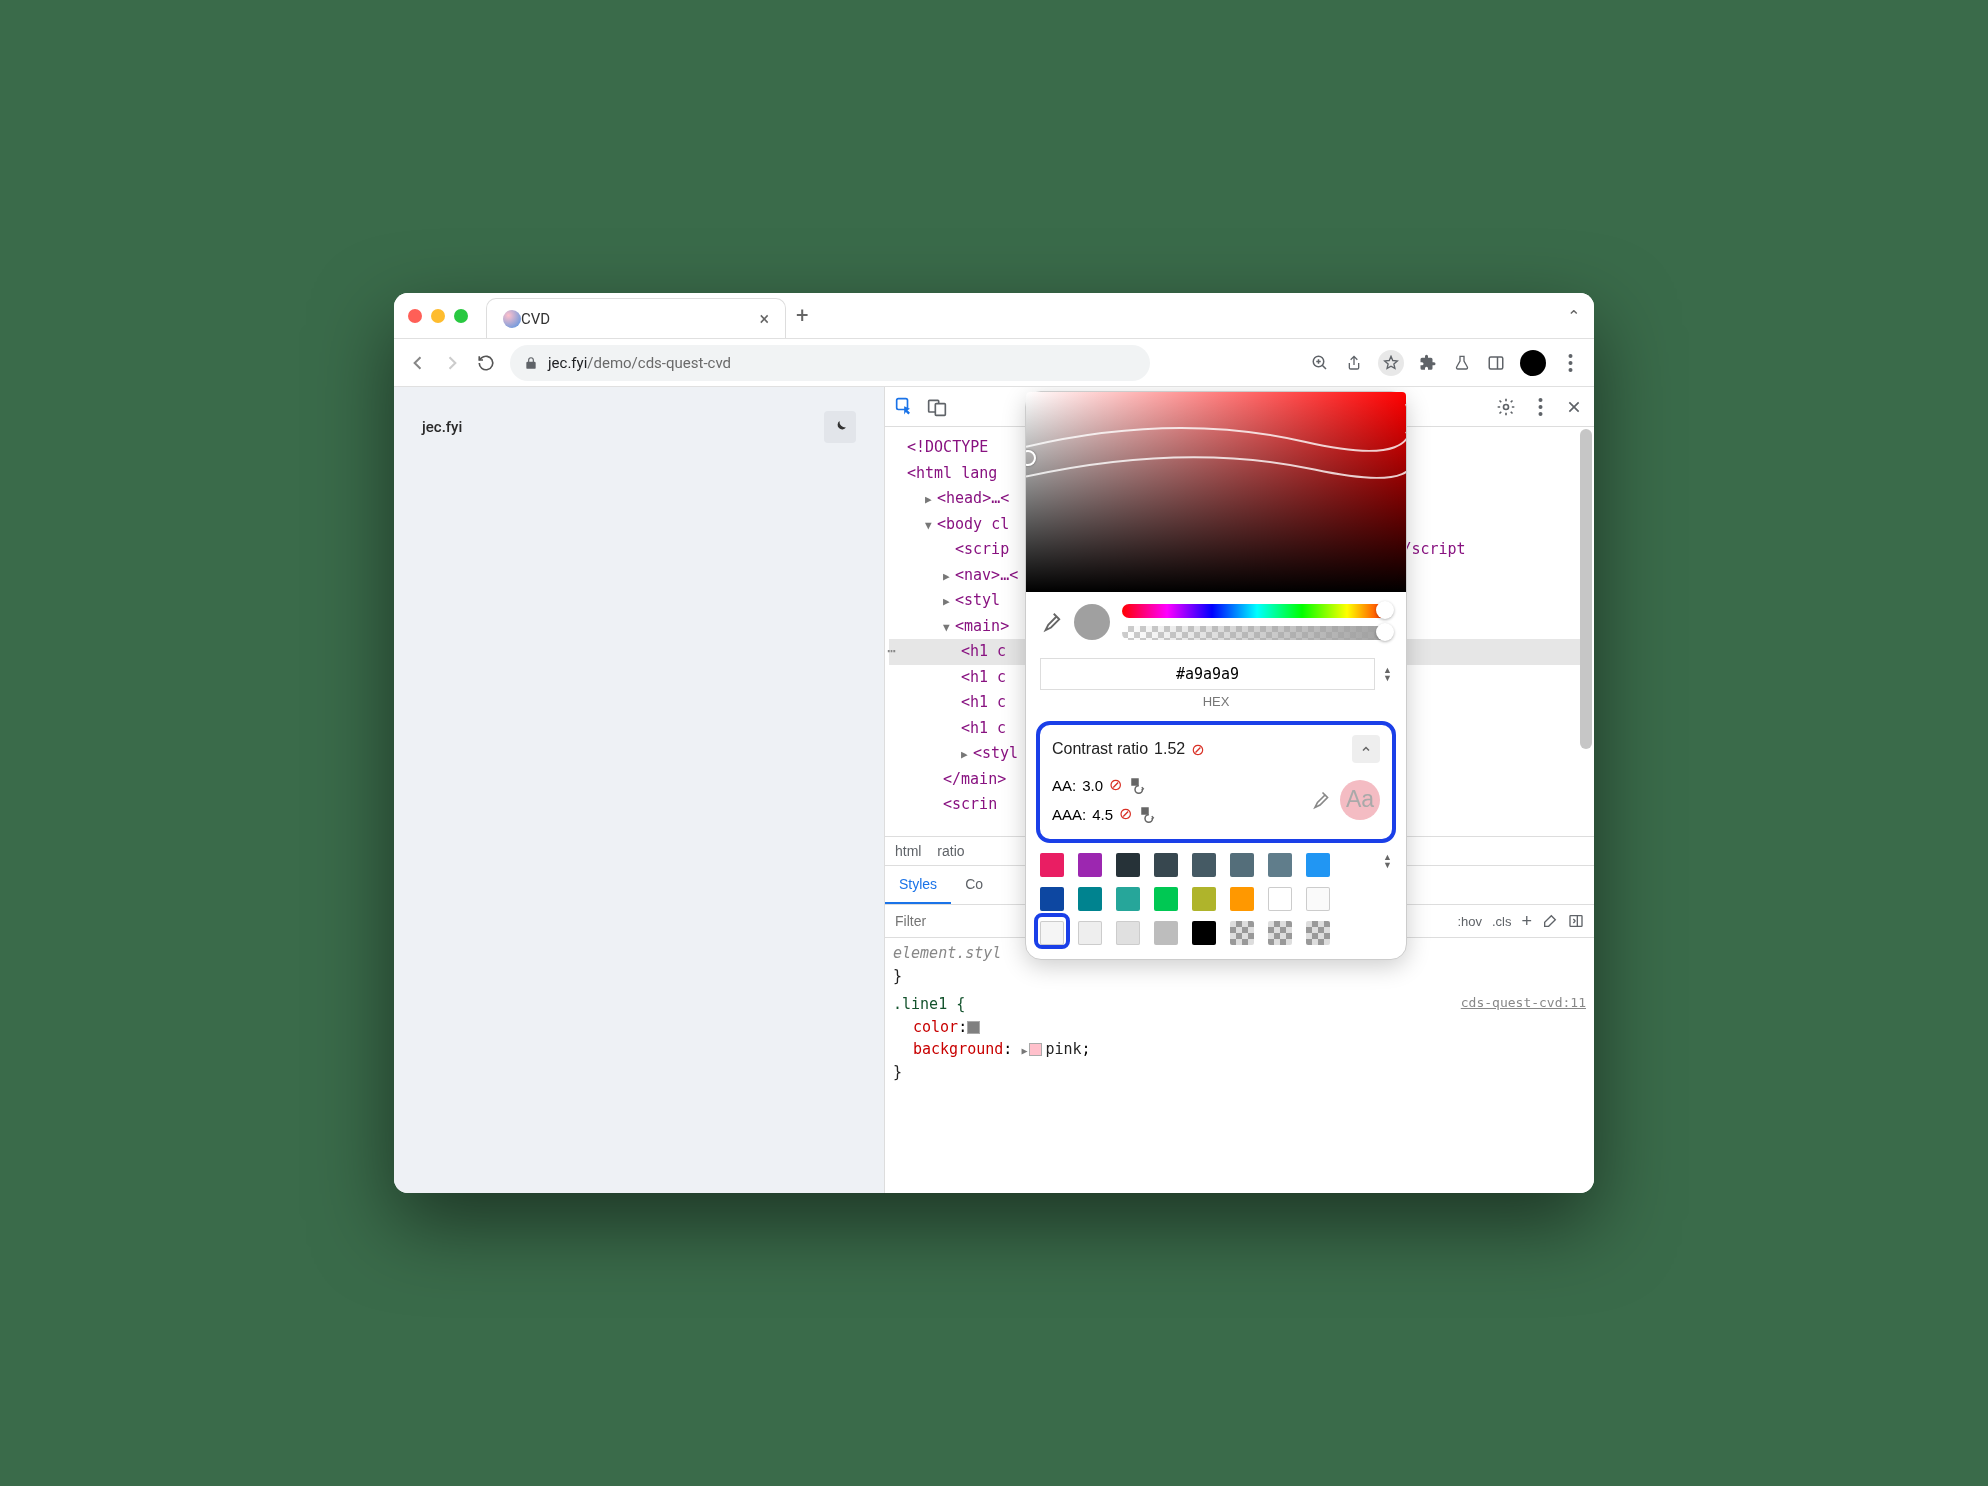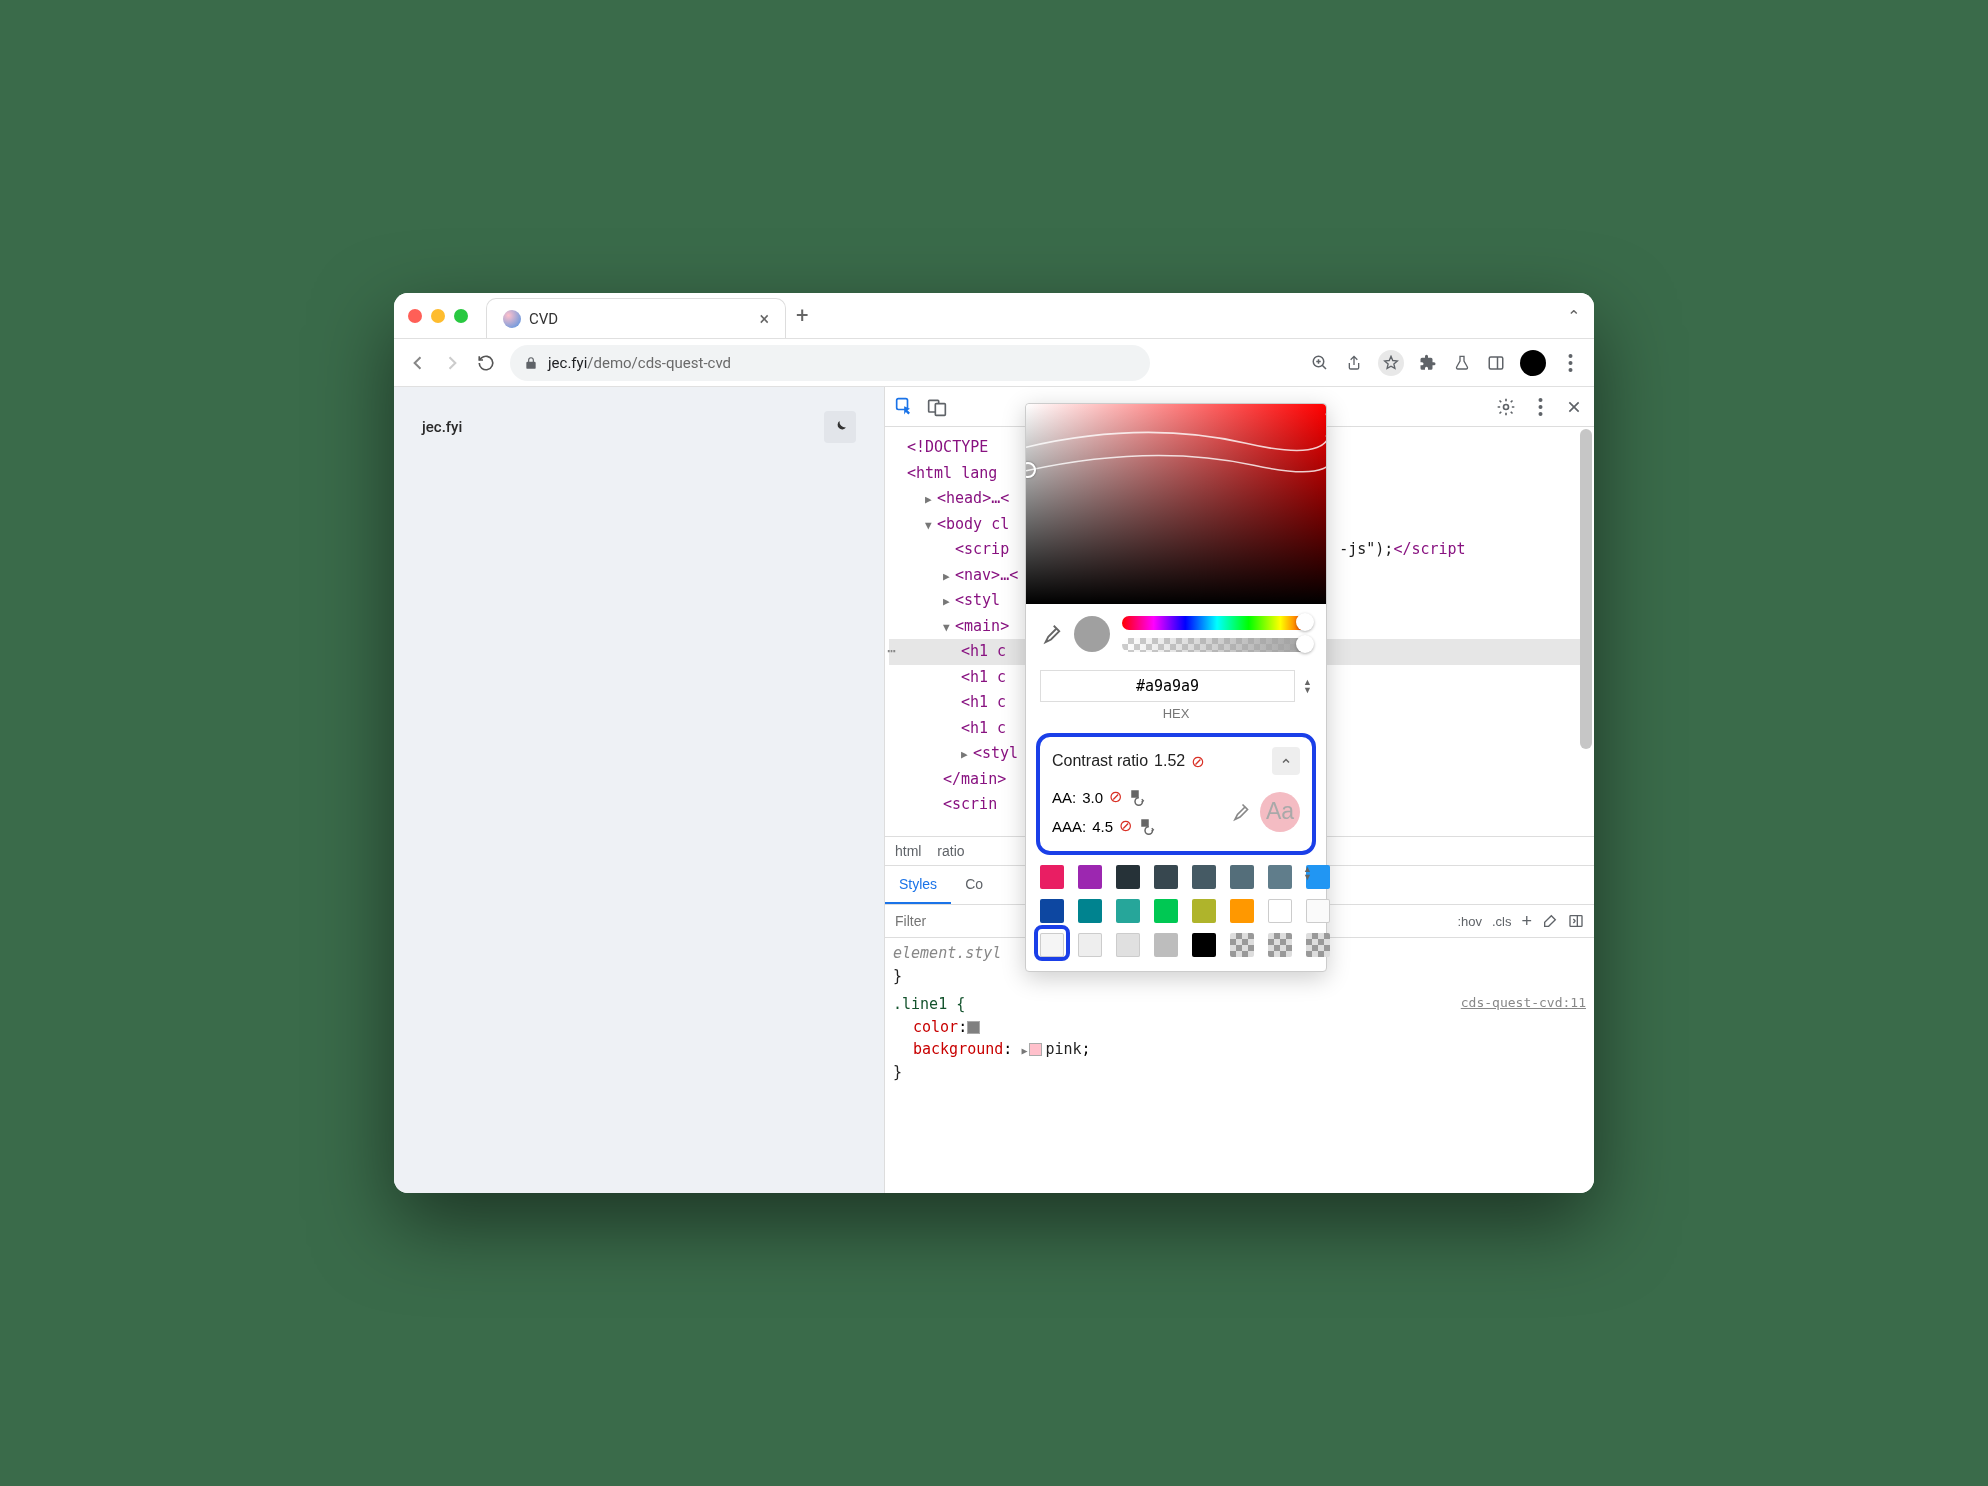--- a/index.html
+++ b/index.html
@@ -32,21 +32,20 @@
 }
 .traffic-lights { display: flex; gap: 9px; }
 .tl { width: 14px; height: 14px; border-radius: 50%; }
 .tl.red { background: #ff5f57; }
 .tl.yellow { background: #febc2e; }
 .tl.green { background: #28c840; }
 .tab {
   margin-left: 18px;
   display: flex;
   align-items: center;
-  gap: 8px;
   background: #fff;
   border: 1px solid #ddd;
   border-bottom: none;
   border-radius: 10px 10px 0 0;
   padding: 8px 16px;
   height: 40px;
   align-self: flex-end;
   width: 300px;
 }
 .tab-favicon { width: 18px; height: 18px; border-radius: 50%; background: radial-gradient(circle at 30% 30%, #ffc0cb, #4a90e2); }
@@ -203,26 +202,26 @@
 .propname { color: #c80000; }
 .propval { color: #222; }
 .swatch-sm { display: inline-block; width: 13px; height: 13px; border: 1px solid #aaa; vertical-align: middle; margin-right: 3px; }
 .swatch-dark { background: #808080; }
 .swatch-pink { background: pink; }
 .src-link { float: right; color: #888; text-decoration: underline; font-size: 13px; }
 .tri-sm { color: #777; font-size: 10px; display: inline-block; margin-right: 2px;}
 
 .color-picker {
   position: absolute;
-  top: 16px;
+  top: 4px;
   left: 140px;
-  width: 302px;
+  width: 382px;
   background: #fff;
   border: 1px solid #ccc;
-  border-radius: 4px;
+  border-radius: 16px;
   box-shadow: 0 6px 24px rgba(0,0,0,0.2);
   z-index: 100;
   font-family: -apple-system, sans-serif;
 }
 .cp-gradient {
   height: 200px;
   background: linear-gradient(to bottom, transparent, black), linear-gradient(to right, white, red);
   position: relative;
   border-radius: 4px 4px 0 0;
   overflow: hidden;

